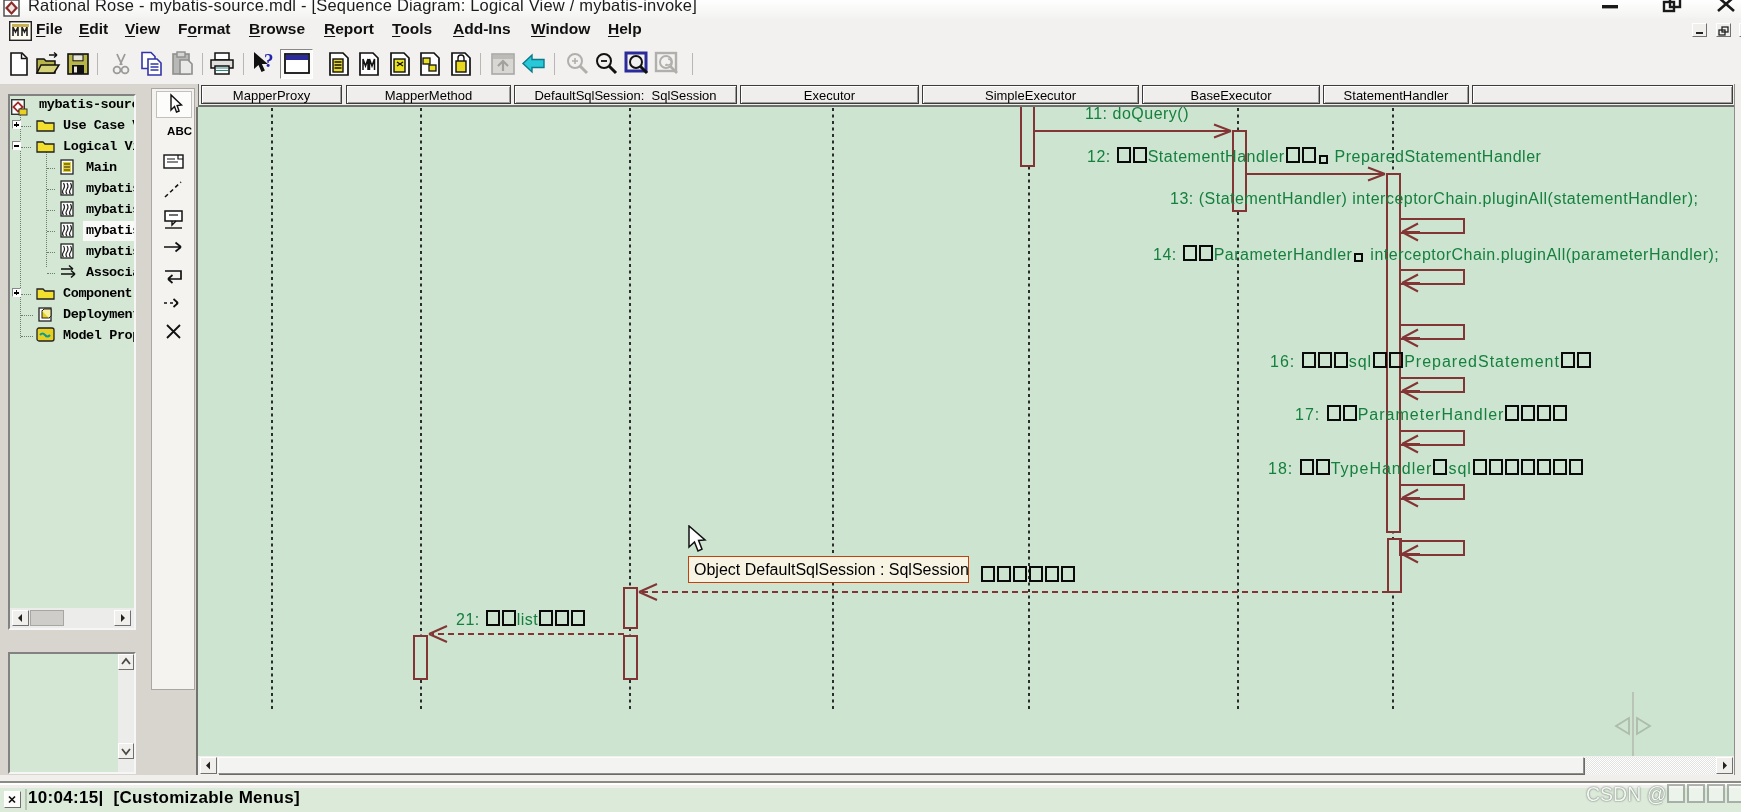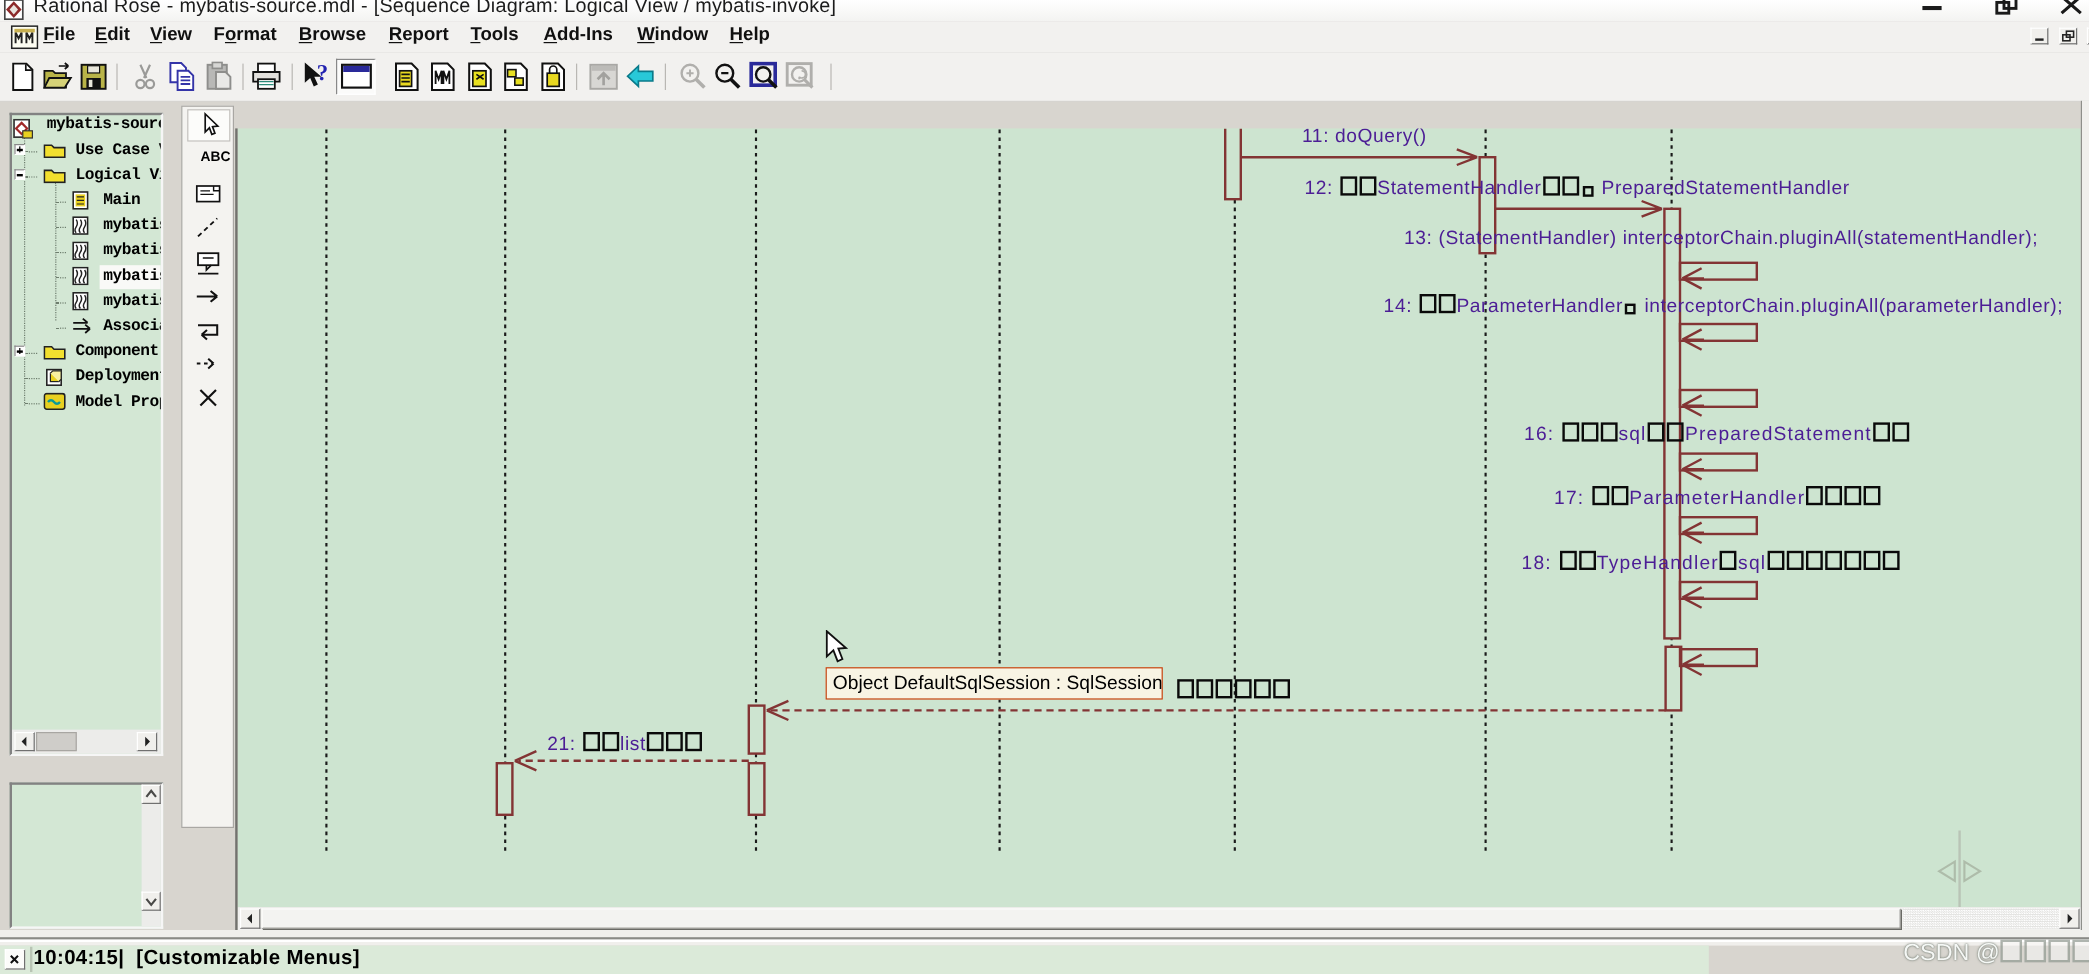--- a/index.html
+++ b/index.html
@@ -24,27 +24,27 @@
 
 #docwrap{left:8px;top:652px;width:128px;height:122px;background:#d3e7d4;
   border-top:2px solid #828282;border-left:2px solid #828282;border-right:2px solid #f6f6f6;border-bottom:2px solid #f6f6f6;box-sizing:border-box;}
 
 #toolbox{left:151px;top:88px;width:44px;height:602px;background:#f4f3f0;border:1px solid #a9a7a3;box-sizing:border-box;}
 
 #dheader{left:198px;top:84px;width:1536px;height:23px;background:#f0efed;border-bottom:2px solid #6e6e6a;box-sizing:border-box;border-left:1px solid #6e6e6a;}
 .hbtn{position:absolute;top:1px;height:19px;background:#efeeec;border:1px solid #3c3c3c;box-shadow:inset 1px 1px 0 #ffffff, inset -1px -1px 0 #9d9d99;
   font-size:13px;color:#000;text-align:center;line-height:19px;box-sizing:border-box;white-space:nowrap;}
 #canvas{left:198px;top:107px;width:1536px;height:649px;background:#cde4d0;overflow:hidden;}
-.dtx{position:absolute;font-size:16px;color:#4c1d95;white-space:nowrap;letter-spacing:0.5px;}
+.dtx{position:absolute;font-size:16px;color:#15803d;white-space:nowrap;letter-spacing:0.5px;}
 .t{display:inline-block;width:10px;height:12px;border:2px solid #0a0a0a;margin:0 1px;vertical-align:-1px;}
 #dhscroll{left:198px;top:756px;width:1536px;height:19px;background:#f1f1ef;}
 #dright{left:1734px;top:84px;width:7px;height:691px;background:#f0efec;border-left:1px solid #8e8e8a;box-sizing:border-box;}
 
 #botband{left:0;top:775px;width:1741px;height:13px;background:#f0efec;}
-#statusbar{left:0;top:788px;width:1424px;height:24px;background:#dbead9;text-align:right;}
+#statusbar{left:0;top:788px;width:1741px;height:24px;background:#dbead9;text-align:right;}
 #stime{left:28px;top:0px;font-size:17px;font-weight:bold;color:#000;white-space:nowrap;letter-spacing:0.3px;}
 .btn3d{background:#f0efec;border-top:1px solid #ffffff;border-left:1px solid #ffffff;border-right:1px solid #707070;border-bottom:1px solid #707070;box-sizing:border-box;}
 .sunk{background:#ececea;border-top:1px solid #888;border-left:1px solid #888;border-right:1px solid #fff;border-bottom:1px solid #fff;box-sizing:border-box;}
 .wt{display:inline-block;width:14px;height:15px;border:2px solid rgba(110,120,110,0.55);background:rgba(255,255,255,0.45);margin:0 1px;vertical-align:-2px;}
 .tc{display:inline-block;width:5px;height:5px;border:2px solid #0a0a0a;margin:0 2px;vertical-align:-2px;}
 #wmark{left:1586px;top:783px;font-size:19.5px;color:rgba(252,254,252,0.95);text-shadow:0 0 2px rgba(105,115,105,0.9), 0 0 1px rgba(105,115,105,0.9);white-space:nowrap;z-index:30;}
 </style>
 </head>
 <body>
 <div id="app">
@@ -326,20 +326,30 @@
       </svg>
     <svg class="abs" style="left:10px;top:174px" width="24" height="24">
         <path d="M3 8 h16 v8 h-13 m0 0 l4.5 -4 m-4.5 4 l4.5 4" stroke="#111" stroke-width="1.7" fill="none"></path>
       </svg>
     <svg class="abs" style="left:10px;top:202px" width="24" height="24">
         <path d="M2 12 h3 m3 0 h3 m3 0 h2 m0 0 l-4.5 -4 m4.5 4 l-4.5 4" stroke="#111" stroke-width="1.7" fill="none"></path>
       </svg>
     <svg class="abs" style="left:10px;top:231px" width="24" height="24">
         <path d="M5 5 L18 18 M18 5 L5 18" stroke="#111" stroke-width="1.8"></path>
       </svg>
+  </div>
+  <div class="abs" id="dheader">
+    <div class="hbtn" style="left:2px;width:141px">MapperProxy</div>
+    <div class="hbtn" style="left:147px;width:165px">MapperMethod</div>
+    <div class="hbtn" style="left:315px;width:223px">DefaultSqlSession:&nbsp; SqlSession</div>
+    <div class="hbtn" style="left:541px;width:179px">Executor</div>
+    <div class="hbtn" style="left:723px;width:217px">SimpleExecutor</div>
+    <div class="hbtn" style="left:943px;width:178px">BaseExecutor</div>
+    <div class="hbtn" style="left:1124px;width:146px">StatementHandler</div>
+    <div class="hbtn" style="left:1273px;width:261px"></div>
   </div>
   <div class="abs" id="canvas">
     <svg class="abs" style="left:0;top:0" width="1536" height="649" viewBox="0 0 1536 649">
       <g stroke="#1a1a1a" stroke-width="1.8" stroke-dasharray="3 3.5">
         <line x1="74" y1="1" x2="74" y2="604"></line>
         <line x1="223" y1="1" x2="223" y2="604"></line>
         <line x1="432" y1="1" x2="432" y2="604"></line>
         <line x1="635" y1="1" x2="635" y2="604"></line>
         <line x1="831" y1="1" x2="831" y2="604"></line>
         <line x1="1040" y1="1" x2="1040" y2="604"></line>

